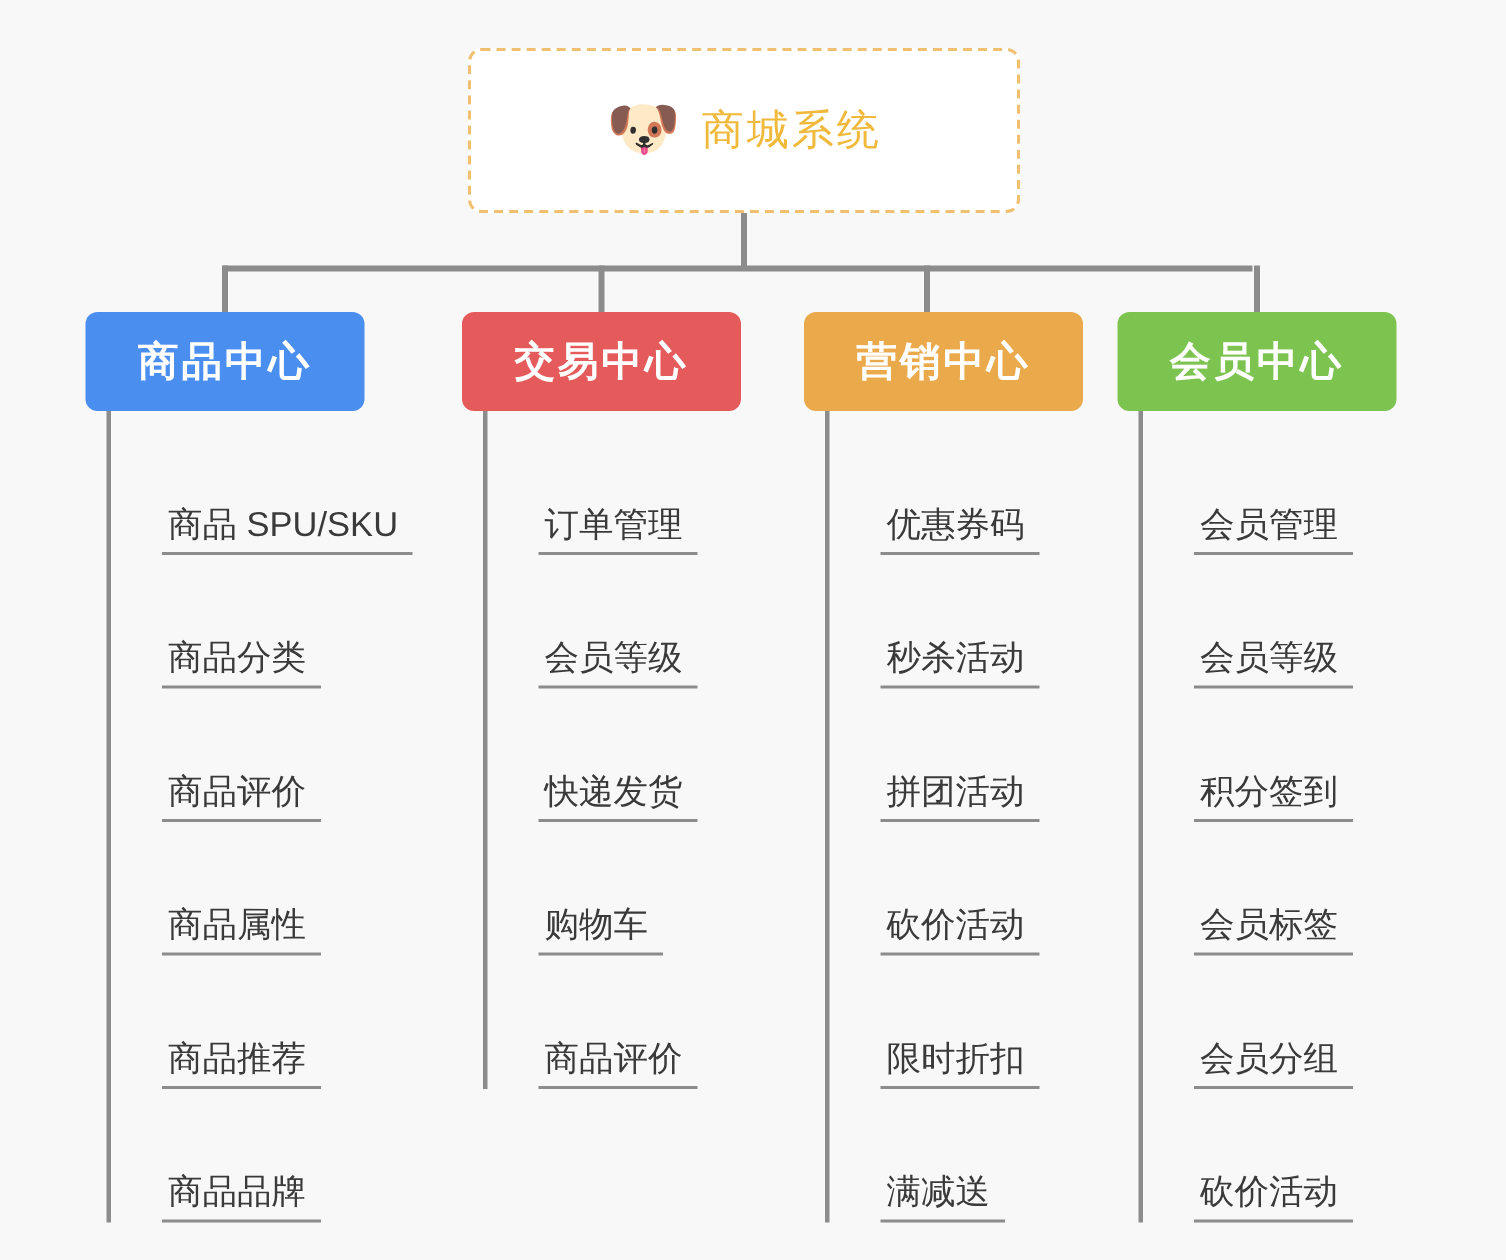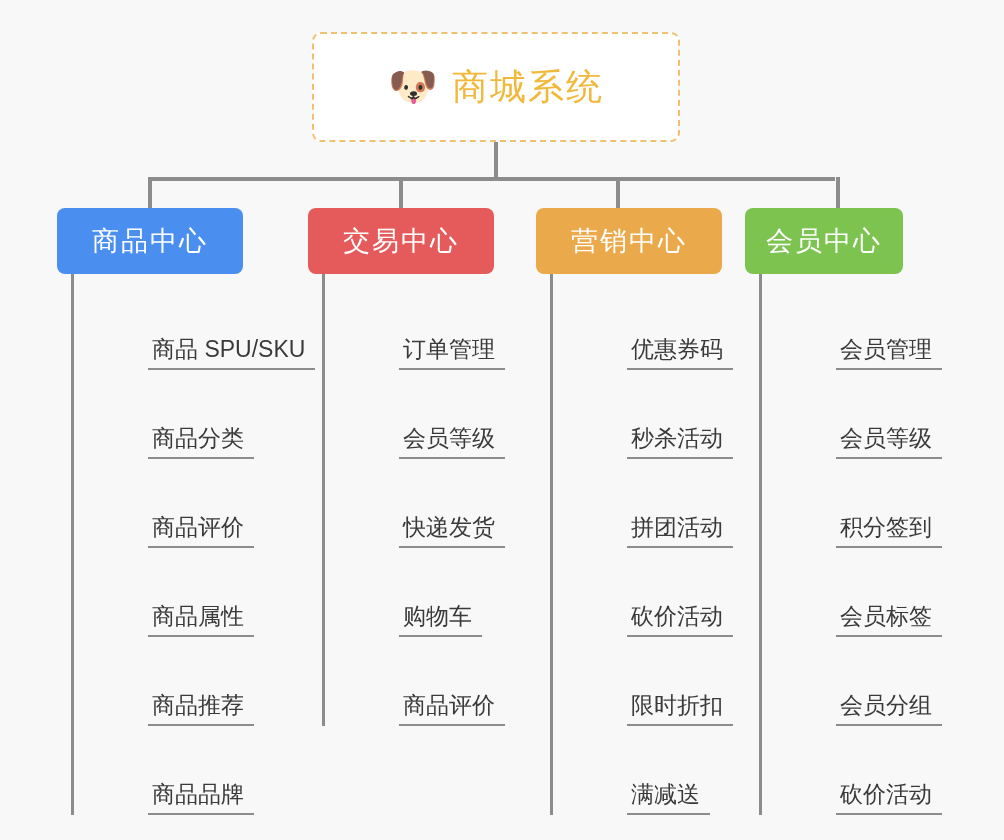--- a/index.html
+++ b/index.html
@@ -38,21 +38,21 @@
     gap: 14px;
   }
   .root-emoji {
     font-size: 40px;
     line-height: 1;
     color: #f2c14b;
     display: block;
     margin-top: -2px;
   }
   .root-title {
-    font-size: 36px;
+    font-size: 28px;
     color: #f0b93c;
     letter-spacing: 2px;
     white-space: nowrap;
   }
 
   
   .conn {
     position: absolute;
     background: #8c8c8c;
   }
@@ -83,36 +83,36 @@
     box-sizing: border-box;
     height: 66px;
     border-radius: 8px;
     display: flex;
     align-items: center;
     justify-content: center;
     color: #ffffff;
     font-size: 27px;
     letter-spacing: 2px;
     white-space: nowrap;
+    font-weight: bold;
   }
 
   .leaf-area {
     position: relative;
     margin-left: 14px;
     padding-left: 0;
     border-left: 3px solid #8c8c8c;
     padding-top: 7px;
   }
   .leaf-item {
     position: relative;
     height: 89px;
     box-sizing: border-box;
     display: flex;
     align-items: flex-end;
-    padding-left: 40px;
   }
   .leaf-label {
     display: inline-block;
     margin-left: 34px;
     padding: 0 10px 6px 4px;
     font-size: 23px;
     color: #3a3a3a;
     white-space: nowrap;
     border-bottom: 2px solid #8c8c8c;
     line-height: 1.15;
@@ -202,21 +202,21 @@
           </div>
           <div class="leaf-item">
             <span class="leaf-label">限时折扣</span>
           </div>
           <div class="leaf-item">
             <span class="leaf-label">满减送</span>
           </div>
         </div>
       </div>
       <div class="column" style="left: 745px;">
-        <div class="cat-header" style="width: 158px; background: rgb(124, 195, 80);">
+        <div class="cat-header" style="width: 186px; background: rgb(124, 195, 80);">
           <span>会员中心</span>
         </div>
         <div class="leaf-area">
           <div class="leaf-item">
             <span class="leaf-label">会员管理</span>
           </div>
           <div class="leaf-item">
             <span class="leaf-label">会员等级</span>
           </div>
           <div class="leaf-item">

